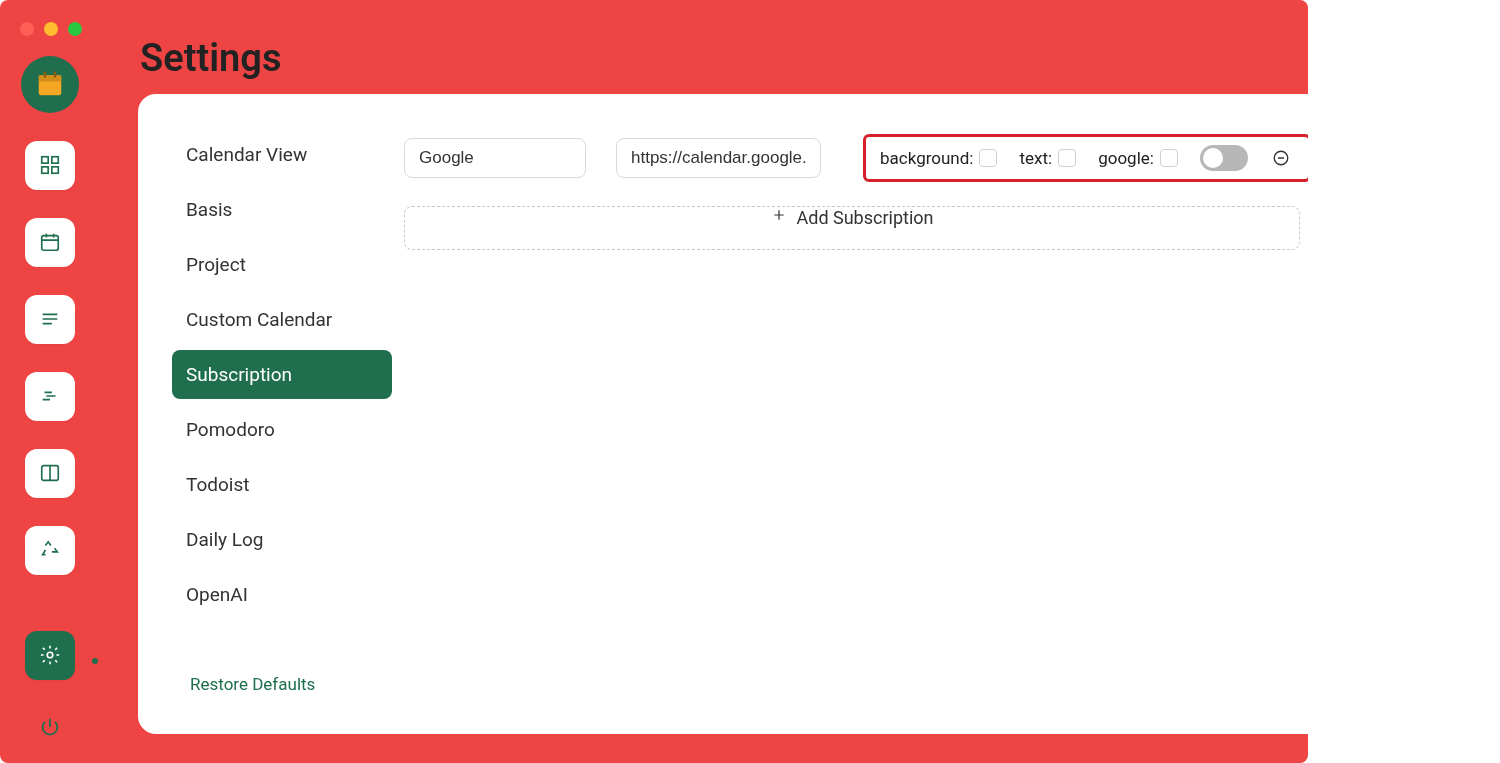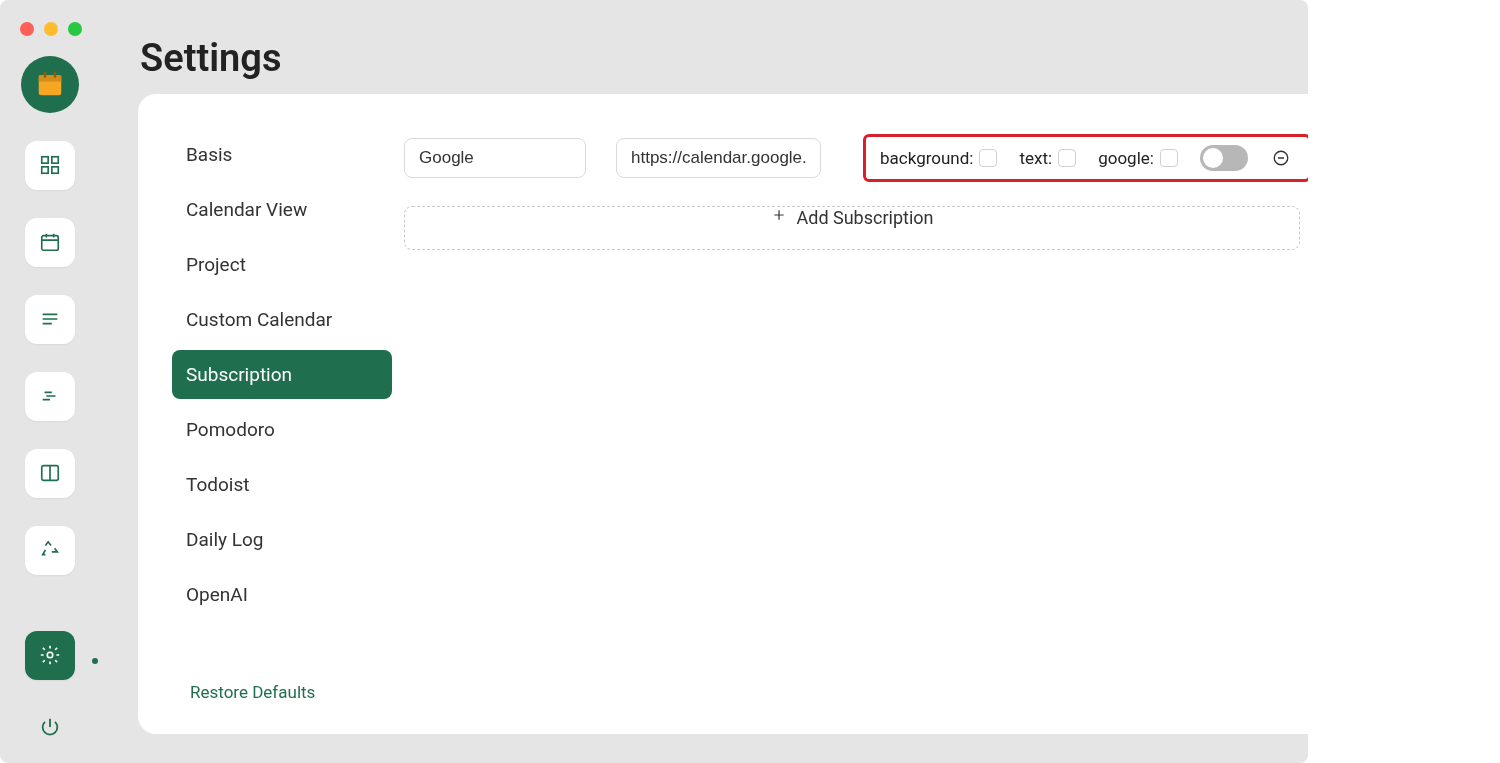--- a/index.html
+++ b/index.html
@@ -3,21 +3,21 @@
 <meta charset="utf-8">
 <style>
   * { box-sizing: border-box; margin: 0; padding: 0; }
   html, body { width: 1500px; height: 763px; font-family: -apple-system, BlinkMacSystemFont, "Segoe UI", Roboto, sans-serif; }
   body { background: #fff; }
 
   .window {
     position: relative;
     width: 1308px;
     height: 763px;
-    background: #e5e5e5;
+    background: #ef4444;
     border-radius: 8px;
     overflow: hidden;
   }
 
   .traffic-lights {
     position: absolute;
     top: 22px;
     left: 20px;
     display: flex;
     gap: 10px;
@@ -102,21 +102,21 @@
     margin-bottom: 6px;
     cursor: pointer;
   }
   .settings-nav-item.selected {
     background: #1f6f4e;
     color: #fff;
   }
 
   .restore {
     position: absolute;
-    left: 52px; bottom: 32px;
+    left: 52px; bottom: 40px;
     color: #1f6f4e;
     font-size: 17px;
     cursor: pointer;
   }
 
   .content {
     position: absolute;
     left: 266px; top: 40px; right: 40px;
   }
 
@@ -267,22 +267,22 @@
     </div>
   </div>
 
   <div class="active-indicator"></div>
 
   <div class="page-title">Settings</div>
 
   <div class="panel">
 
     <div class="settings-nav">
+      <div class="settings-nav-item">Calendar View</div>
       <div class="settings-nav-item">Basis</div>
-      <div class="settings-nav-item">Calendar View</div>
       <div class="settings-nav-item">Project</div>
       <div class="settings-nav-item">Custom Calendar</div>
       <div class="settings-nav-item selected">Subscription</div>
       <div class="settings-nav-item">Pomodoro</div>
       <div class="settings-nav-item">Todoist</div>
       <div class="settings-nav-item">Daily Log</div>
       <div class="settings-nav-item">OpenAI</div>
     </div>
 
     <div class="restore">Restore Defaults</div>

